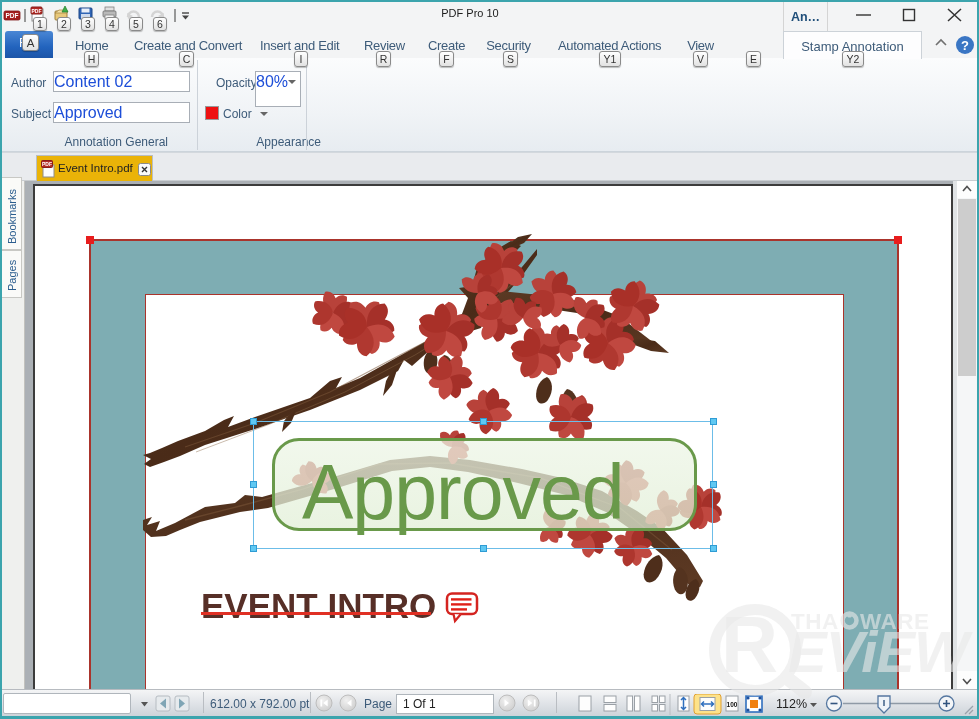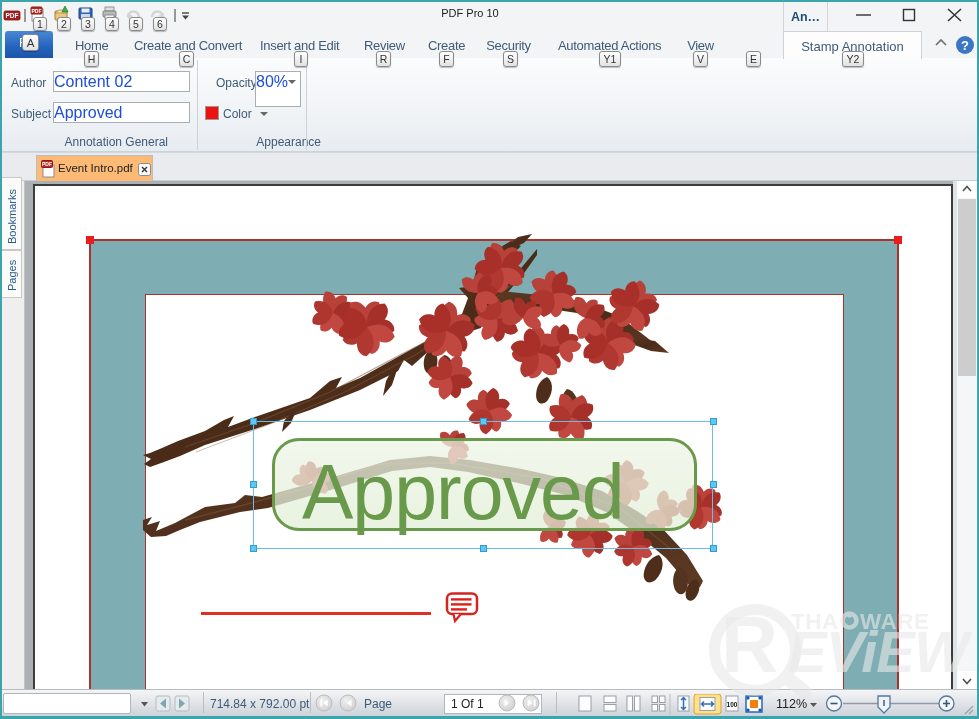--- a/index.html
+++ b/index.html
@@ -21,21 +21,21 @@
 .rinput { position:absolute; background:#fff; border:1px solid #a8aeb6; font-size:16px; color:#1d4ed8; padding-left:0; line-height:18px; }
 .gsep { position:absolute; top:60px; height:90px; width:1px; background:#ccd2d9; }
 .gtitle { position:absolute; top:135px; font-size:12px; color:#3d5b79; text-align:right; }
 
 .kt { position:absolute; background:linear-gradient(#ffffff,#e2e2e2); border:1px solid #8a8a8a; border-radius:3px; font-size:10.5px; color:#333; text-align:center; box-shadow:0 1px 1px rgba(0,0,0,.25); z-index:60; }
 
 #ctxhdr { position:absolute; left:783px; top:2px; width:45px; height:29px; border-left:1px solid #d4d4d4; border-right:1px solid #d4d4d4; color:#1f4e79; font-weight:bold; font-size:12.5px; padding-top:8px; text-align:center; }
 #stamptab { position:absolute; left:783px; top:31px; width:139px; height:28px; background:#fdfdfe; border:1px solid #ccd2d8; border-bottom:none; font-size:13px; color:#3d5b79; text-align:center; line-height:30px; }
 
 #doctabbar { position:absolute; left:2px; top:152px; right:2px; height:29px; background:#e9ebee; border-top:1px solid #d3d8dd; border-bottom:1px solid #c9cdd1; }
-#doctab { position:absolute; left:36px; top:155px; width:117px; height:26px; background:#fdba74; border:1px solid #b9bec3; border-bottom:none; font-size:12px; color:#222; }
+#doctab { position:absolute; left:36px; top:155px; width:117px; height:26px; background:#eab308; border:1px solid #b9bec3; border-bottom:none; font-size:12px; color:#222; }
 
 #sidebar { position:absolute; left:2px; top:181px; width:23px; height:508px; background:#eff0ee; border-right:1px solid #c2c2be; }
 .sbtab { position:absolute; left:1px; width:21px; background:#fafaf8; border:1px solid #c8c8c4; border-left:none; }
 .sbtxt { position:absolute; color:#2b5d8e; font-size:11px; white-space:nowrap; transform:rotate(-90deg); transform-origin:0 0; }
 
 #viewport { position:absolute; left:25px; top:181px; width:932px; height:508px; background:#abb0b5; overflow:hidden; }
 #pagewhite { position:absolute; left:8px; top:3px; width:920px; height:520px; background:#fff; border:2px solid #3c3c3c; border-bottom:none; }
 
 #vscroll { position:absolute; left:957px; top:181px; width:20px; height:508px; background:#f5f6f7; }
 
@@ -277,20 +277,21 @@
     <div class="abs" style="left:253px; top:421px; width:460px; height:128px; border:1px solid #6cbde8;"></div>
     <div class="sel" style="left:250px; top:418px;"></div>
     <div class="sel" style="left:480px; top:418px;"></div>
     <div class="sel" style="left:710px; top:418px;"></div>
     <div class="sel" style="left:250px; top:481px;"></div>
     <div class="sel" style="left:710px; top:481px;"></div>
     <div class="sel" style="left:250px; top:545px;"></div>
     <div class="sel" style="left:480px; top:545px;"></div>
     <div class="sel" style="left:710px; top:545px;"></div>
 
+    <div class="abs" style="left:201px; top:586px; font-size:35px; font-weight:bold; color:#572f27;">EVENT INTRO</div>
     <div class="abs" style="left:201px; top:612px; width:230px; height:3px; background:#e03024;"></div>
     <svg class="abs" style="left:444px; top:590px;" width="38" height="36" viewBox="0 0 38 36">
       <rect x="3" y="3.5" width="30" height="20.5" rx="5" fill="#fff" stroke="#d42420" stroke-width="2.5"></rect>
       <line x1="7" y1="9.4" x2="27.5" y2="9.4" stroke="#e02018" stroke-width="2.4"></line>
       <line x1="7" y1="14.4" x2="27.5" y2="14.4" stroke="#e02018" stroke-width="2.4"></line>
       <line x1="7" y1="19.4" x2="23" y2="19.4" stroke="#e02018" stroke-width="2.4"></line>
       <path d="M9.5,24 L11,31 L16.5,24.5" fill="#fff" stroke="#d42420" stroke-width="2.2" stroke-linejoin="miter"></path>
     </svg>
   </div>
   <div class="abs" style="left:928px; top:0; width:4px; height:508px; background:#e0e3e5;"></div>
@@ -309,42 +310,42 @@
 <div id="statusbar"></div>
 <div class="sinput" style="left:3px; top:693px; width:128px; height:21px; border-radius:2px;"></div>
 <svg class="abs" style="left:135px; top:694px; z-index:20;" width="60" height="20" viewBox="0 0 60 20">
   <path d="M6,8 L13,8 L9.5,12.5 Z" fill="#555"></path>
   <rect x="21" y="2" width="14" height="15" rx="2" fill="#e6eaed" stroke="#b6bcc2"></rect>
   <path d="M31,4.5 L25,9.5 L31,14.5 Z" fill="#7fa5b5"></path>
   <rect x="40" y="2" width="14" height="15" rx="2" fill="#e6eaed" stroke="#b6bcc2"></rect>
   <path d="M44,4.5 L50,9.5 L44,14.5 Z" fill="#7fa5b5"></path>
 </svg>
 <div class="ssep" style="left:203px; top:692px;"></div>
-<div class="st" style="left:210px; top:697px;">714.84 x 792.00 pt</div>
+<div class="st" style="left:210px; top:697px;">612.00 x 792.00 pt</div>
 <div class="ssep" style="left:310px; top:692px;"></div>
 <svg class="abs" style="left:315px; top:694px; z-index:20;" width="230" height="20" viewBox="0 0 230 20">
   <defs>
     <radialGradient id="rb" cx="0.4" cy="0.35" r="0.8">
       <stop offset="0" stop-color="#f0f0f0"></stop>
         <stop offset="1" stop-color="#cbcbcb"></stop>
     </radialGradient>
   </defs>
   <circle cx="9" cy="9" r="8" fill="url(#rb)" stroke="#bdbdbd"></circle>
   <path d="M6.3,5.5 L6.3,12.5" stroke="#fff" stroke-width="1.8" fill="none"></path>
   <path d="M12.7,5.5 L8.2,9 L12.7,12.5 Z" fill="#fff"></path>
   <circle cx="33" cy="9" r="8" fill="url(#rb)" stroke="#bdbdbd"></circle>
   <path d="M36.5,5.5 L32,9 L36.5,12.5 Z" fill="#fff"></path>
   <circle cx="192" cy="9" r="8" fill="url(#rb)" stroke="#bdbdbd"></circle>
   <path d="M189.5,5.5 L194,9 L189.5,12.5 Z" fill="#fff"></path>
   <circle cx="216" cy="9" r="8" fill="url(#rb)" stroke="#bdbdbd"></circle>
   <path d="M212.8,5.5 L217.3,9 L212.8,12.5 Z" fill="#fff"></path>
   <path d="M219.7,5.5 L219.7,12.5" stroke="#fff" stroke-width="1.8" fill="none"></path>
 </svg>
 <div class="st" style="left:364px; top:697px;">Page</div>
-<div class="sinput" style="left:396px; top:694px; width:98px; height:20px; line-height:18px; padding-left:6px;margin-left:48px;">1 Of 1</div>
+<div class="sinput" style="left:396px; top:694px; width:98px; height:20px; line-height:18px; padding-left:6px;">1 Of 1</div>
 <div class="ssep" style="left:556px; top:692px;"></div>
 <svg class="abs" style="left:570px; top:694px; z-index:20;" width="200" height="22" viewBox="0 0 200 22">
 
   <g transform="translate(9,2)">
       <rect x="0" y="0" width="12" height="15" fill="#fdfdfd" stroke="#9aa0a6"></rect>
     </g>
 
   <g transform="translate(34,2)">
       <rect x="0" y="0" width="12" height="6.5" fill="#fdfdfd" stroke="#9aa0a6"></rect>
       <rect x="0" y="8.5" width="12" height="6.5" fill="#fdfdfd" stroke="#9aa0a6"></rect>

